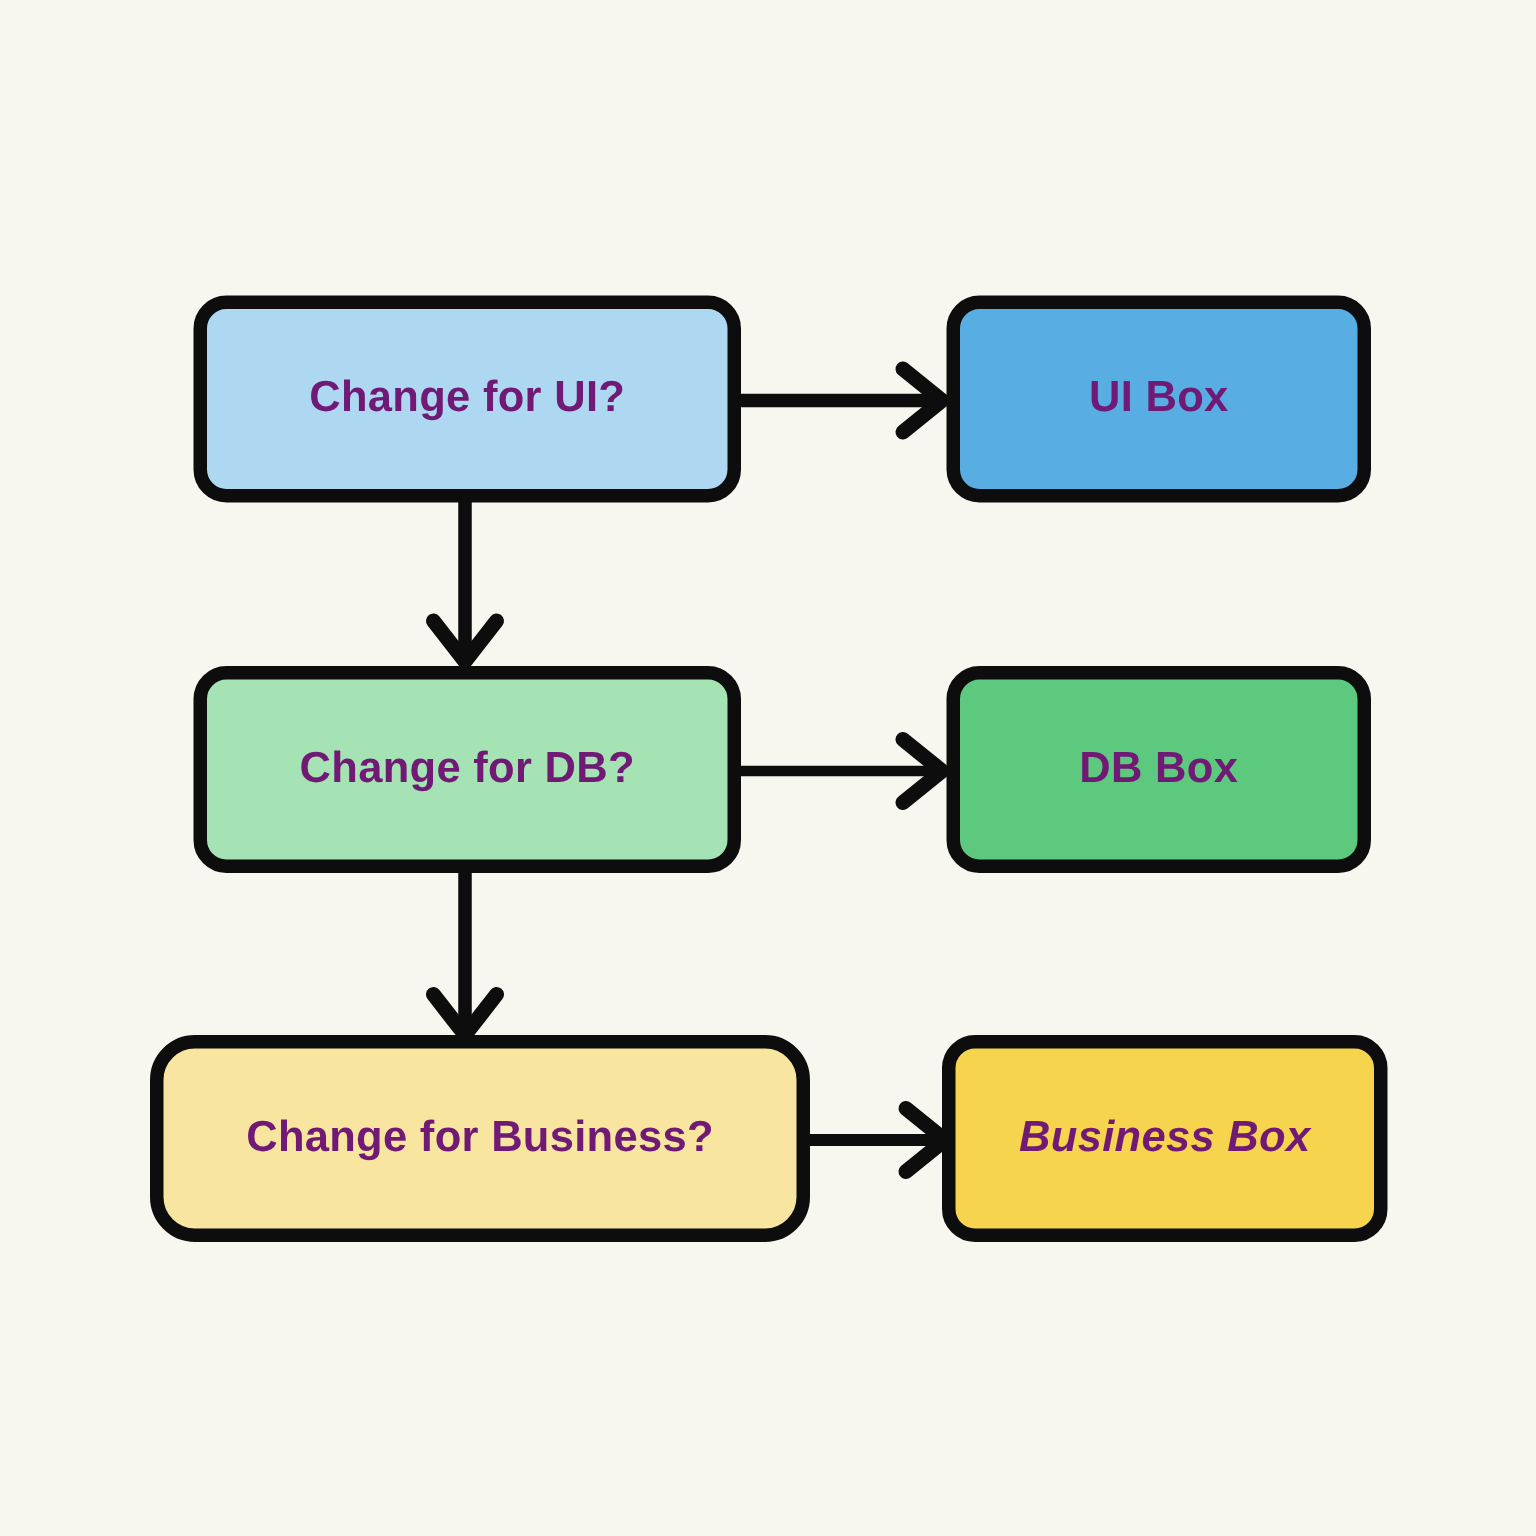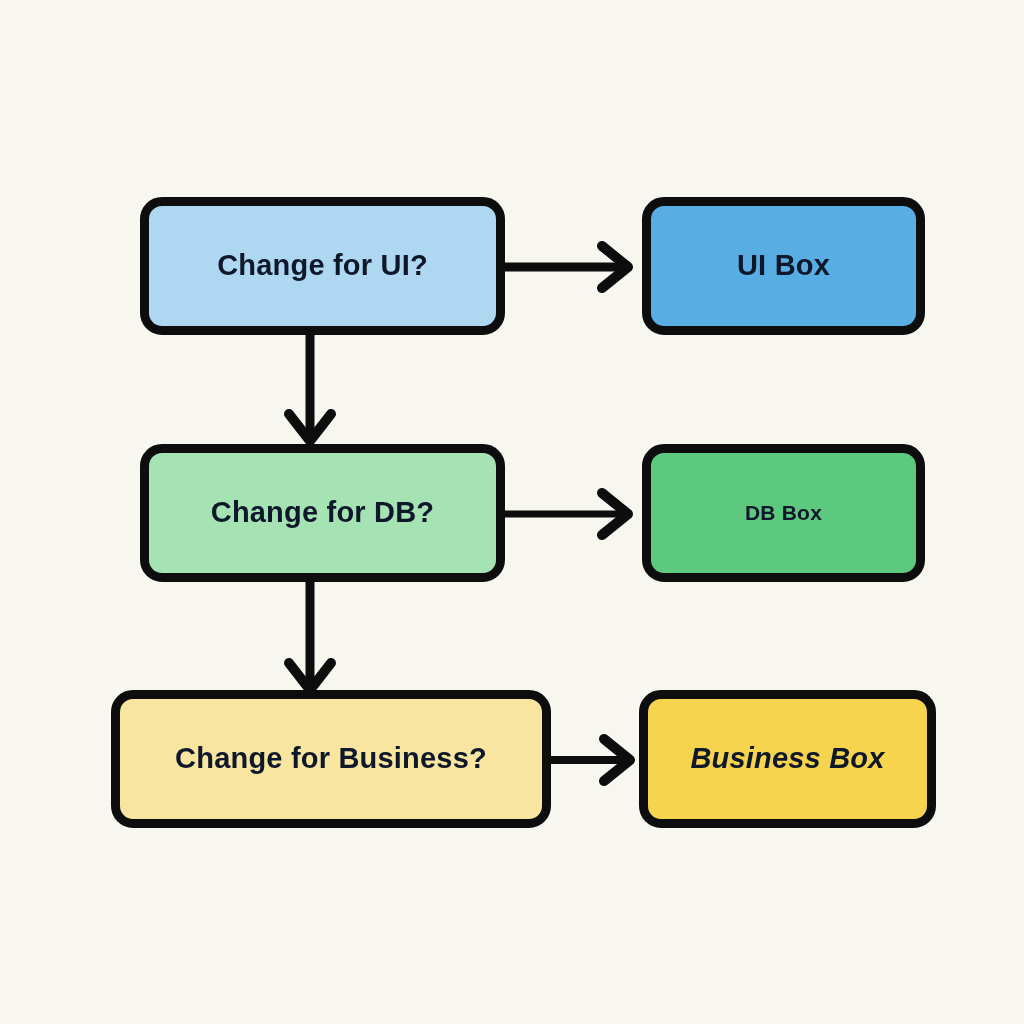--- a/index.html
+++ b/index.html
@@ -19,26 +19,25 @@
     height: 1024px;
   }
   .node {
     position: absolute;
     box-sizing: border-box;
     border: 9px solid #0d0d0d;
     border-radius: 22px;
     display: flex;
     align-items: center;
     justify-content: center;
-    color: #0f172a;
+    color: #701a75;
     font-weight: bold;
     letter-spacing: 0.2px;
     text-align: right;
     z-index: 2;
-    margin-left: 11px;
   }
   .node-label {
     display: block;
     padding: 0 10px;
     line-height: 1.1;
   }
   
   #node-change-ui {
     left: 129px;  top: 197px;  width: 365px;  height: 138px;
     background: #aed8f1;
@@ -51,21 +50,21 @@
   }
   
   #node-change-db {
     left: 129px;  top: 444px;  width: 365px;  height: 138px;
     background: #a6e3b4;
     font-size: 29px;
   }
   #node-db-box {
     left: 631px;  top: 444px;  width: 283px;  height: 138px;
     background: #5dc97e;
-    font-size: 21px;
+    font-size: 29px;
   }
   
   #node-change-business {
     left: 100px;  top: 690px;  width: 440px;  height: 138px;
     background: #f7e5a0;
     font-size: 29px;
   }
   #node-business-box {
     left: 628px;  top: 690px;  width: 297px;  height: 138px;
     background: #f7d44e;
@@ -121,21 +120,21 @@
   </div>
 
   <div class="node" id="node-change-db" style="background: rgb(166, 227, 180);">
     <span class="node-label">Change for DB?</span>
   </div>
 
   <div class="node" id="node-db-box" style="background: rgb(93, 201, 126);">
     <span class="node-label">DB Box</span>
   </div>
 
-  <div class="node" id="node-change-business" style="background: rgb(247, 229, 160);">
+  <div class="node" id="node-change-business" style="background: rgb(247, 229, 160); border-radius: 30px;">
     <span class="node-label">Change for Business?</span>
   </div>
 
   <div class="node" id="node-business-box" style="background: rgb(247, 212, 78); font-style: italic;">
     <span class="node-label">Business Box</span>
   </div>
 
 </div>
 
 </body></html>

